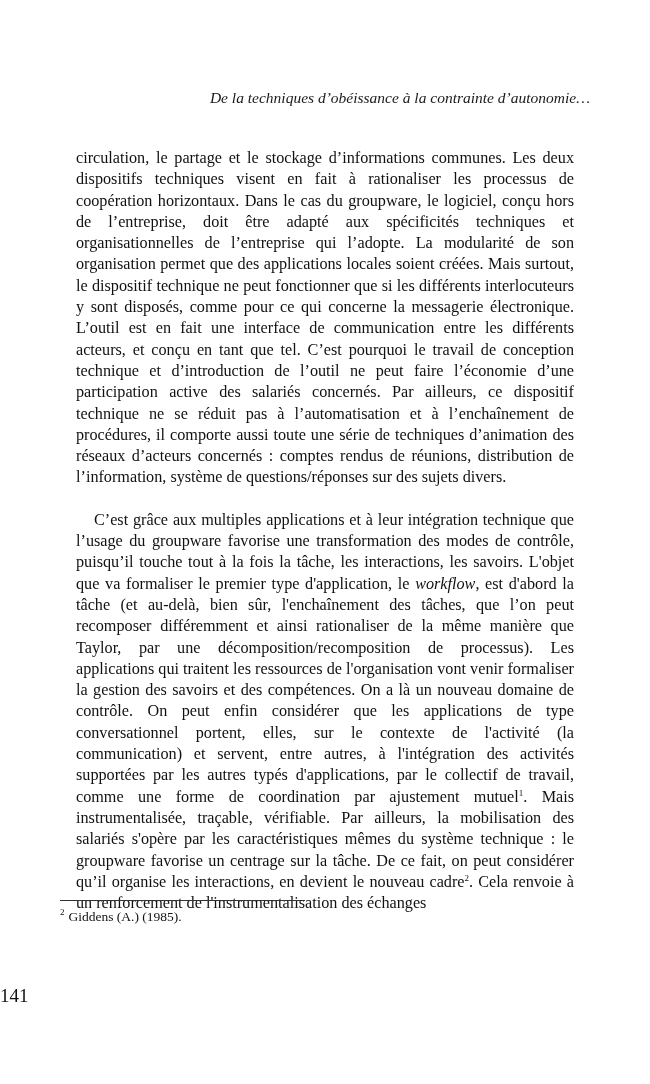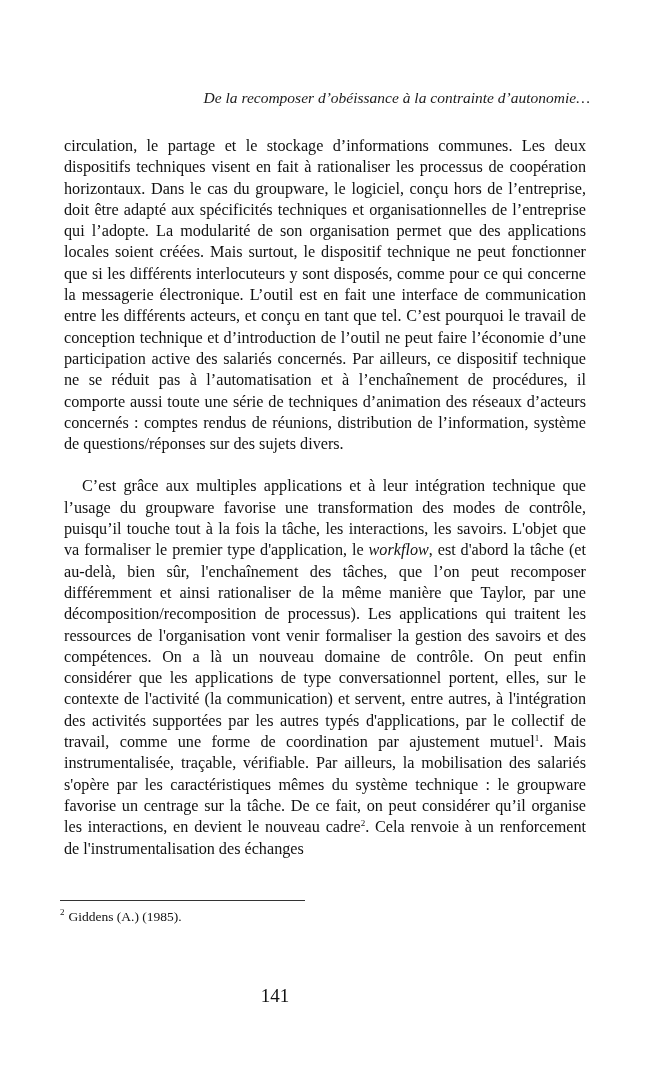--- a/index.html
+++ b/index.html
@@ -1,33 +1,33 @@
 <!DOCTYPE html>
 <html><head>
 <meta charset="utf-8">
 <style>
   html, body { margin: 0; padding: 0; background: #ffffff; }
   body { width: 650px; height: 1084px; position: relative; overflow: hidden; }
   .page { position: absolute; left: 0; top: 0; width: 650px; height: 1084px; background: #fff; color: #111; font-family: "Liberation Serif", serif; }
   .running-head { position: absolute; top: 89px; left: 60px; width: 530px; text-align: right; font-style: italic; font-size: 15.5px; color: #1a1a1a; }
   .body-text { position: absolute; top: 132px; left: 60px; width: 530px; font-size: 16.2px; line-height: 21.3px; text-align: justify; color: #111; }
-  .body-text p { margin: 4px; }
+  .body-text p { margin: 16px; }
   .body-text p.p2 { margin-top: 21px; text-indent: 18px; }
   .body-text sup { font-size: 9px; line-height: 0; vertical-align: 6px; }
   .body-text em { }
   .fn-rule { position: absolute; top: 900px; left: 60px; width: 245px; height: 1px; background: #333; }
   .footnotes { position: absolute; top: 906px; left: 60px; width: 400px; font-size: 13.5px; line-height: 21px; color: #111; }
   .footnotes .fn sup { font-size: 9px; vertical-align: 6px; line-height: 0; margin-right: 4px; }
-  .folio { position: absolute; top: 985px; left: 0; width: 550px; text-align: center; font-size: 19px; color: #111; }
+  .folio { position: absolute; top: 985px; left: 0; width: 550px; font-size: 19px; color: #111; }
 </style>
 </head>
 <body>
 
 <div class="page">
-  <div class="running-head">De la recomposer d’obéissance à la contrainte d’autonomie…</div>
+  <div class="running-head">De la techniques d’obéissance à la contrainte d’autonomie…</div>
 
   <div class="body-text">
     <p class="p1">circulation, le partage et le stockage d’informations communes. Les deux dispositifs techniques visent en fait à rationaliser les processus de coopération horizontaux. Dans le cas du groupware, le logiciel, conçu hors de l’entreprise, doit être adapté aux spécificités techniques et organisationnelles de l’entreprise qui l’adopte. La modularité de son organisation permet que des applications locales soient créées. Mais surtout, le dispositif technique ne peut fonctionner que si les différents interlocuteurs y sont disposés, comme pour ce qui concerne la messagerie électronique. L’outil est en fait une interface de communication entre les différents acteurs, et conçu en tant que tel. C’est pourquoi le travail de conception technique et d’introduction de l’outil ne peut faire l’économie d’une participation active des salariés concernés. Par ailleurs, ce dispositif technique ne se réduit pas à l’automatisation et à l’enchaînement de procédures, il comporte aussi toute une série de techniques d’animation des réseaux d’acteurs concernés : comptes rendus de réunions, distribution de l’information, système de questions/réponses sur des sujets divers.</p>
     <p class="p2"><span>C’est grâce aux multiples applications et à leur intégration technique que l’usage du groupware favorise une transformation des modes de contrôle, puisqu’il touche tout à la fois la tâche, les interactions, les savoirs. L'objet que va formaliser le premier type d'application, le </span><em>workflow</em><span>, est d'abord la tâche (et au-delà, bien sûr, l'enchaînement des tâches, que l’on peut recomposer différemment et ainsi rationaliser de la même manière que Taylor, par une décomposition/recomposition de processus). Les applications qui traitent les ressources de l'organisation vont venir formaliser la gestion des savoirs et des compétences. On a là un nouveau domaine de contrôle. On peut enfin considérer que les applications de type conversationnel portent, elles, sur le contexte de l'activité (la communication) et servent, entre autres, à l'intégration des activités supportées par les autres typés d'applications, par le collectif de travail, comme une forme de coordination par ajustement mutuel</span><sup>1</sup><span>. Mais instrumentalisée, traçable, vérifiable. Par ailleurs, la mobilisation des salariés s'opère par les caractéristiques mêmes du système technique : le groupware favorise un centrage sur la tâche. De ce fait, on peut considérer qu’il organise les interactions, en devient le nouveau cadre</span><sup>2</sup><span>. Cela renvoie à un renforcement de l'instrumentalisation des échanges</span></p>
   </div>
 
   <div class="fn-rule"></div>
 
   <div class="footnotes">
     <div class="fn"><sup>2</sup><span>Giddens (A.) (1985).</span></div>

